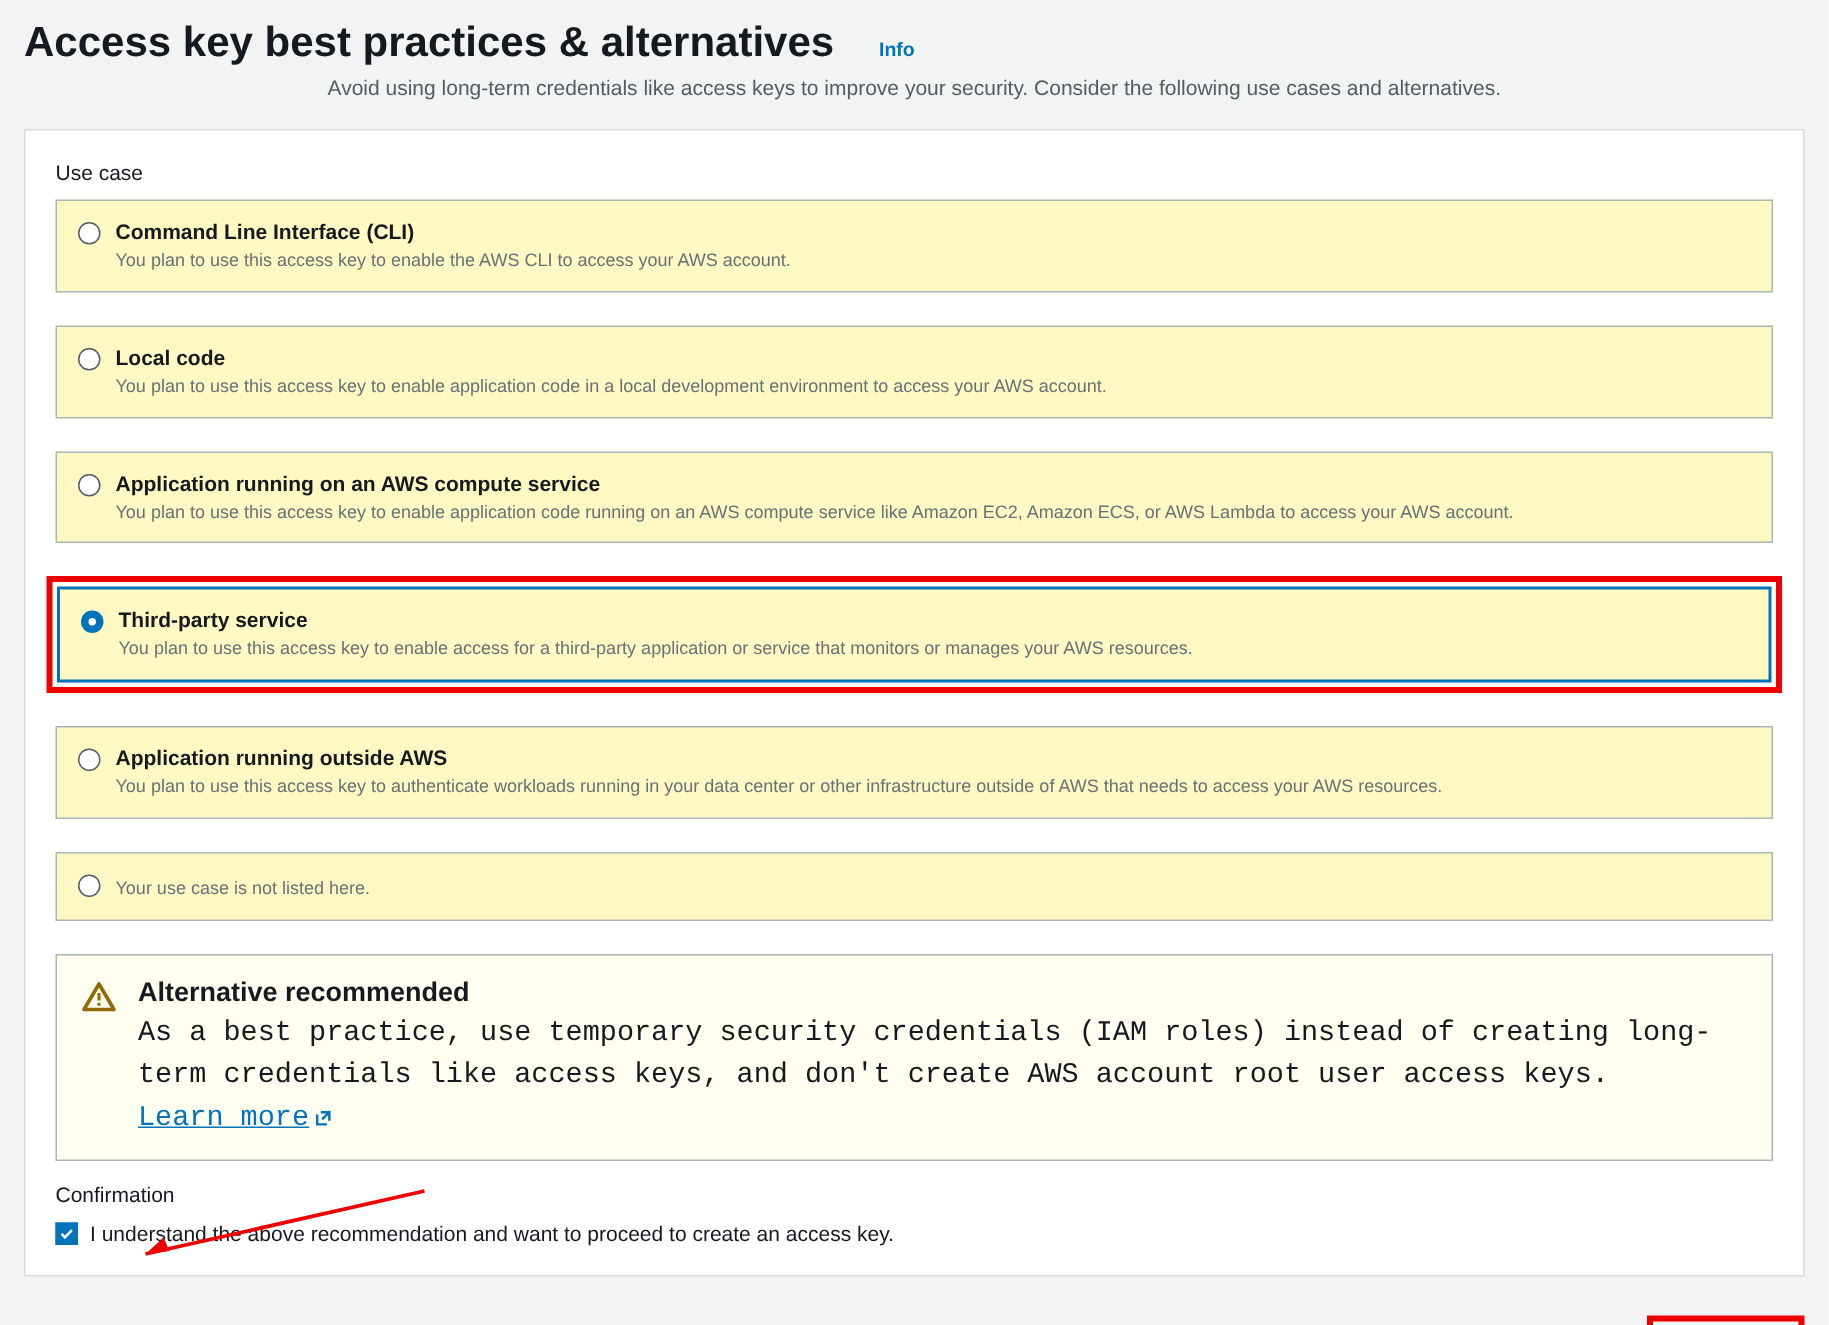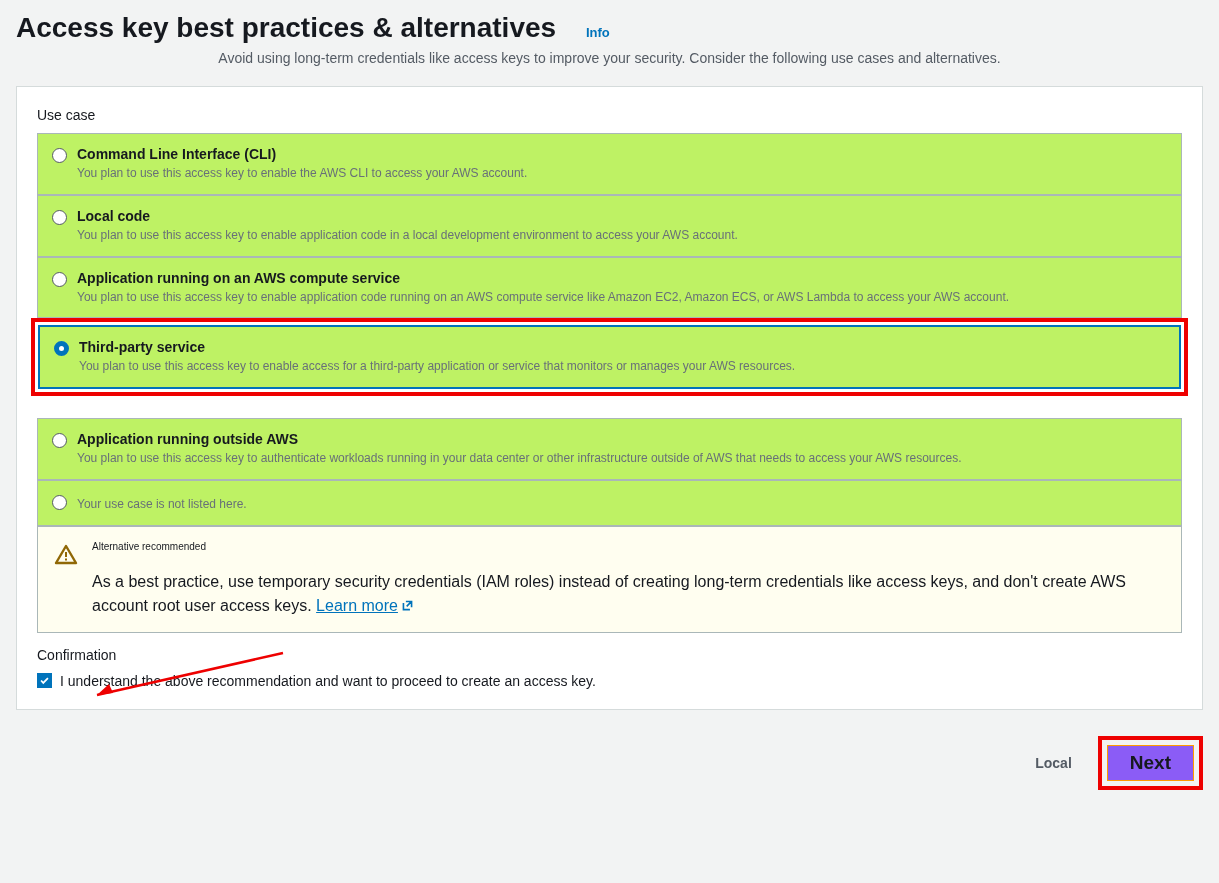--- a/index.html
+++ b/index.html
@@ -3,34 +3,34 @@
   <meta charset="utf-8">
   <style>
     * { box-sizing: border-box; margin: 0; padding: 0; }
     body { font-family: "Amazon Ember", "Helvetica Neue", Arial, sans-serif; background: #f2f3f3; color: #16191f; font-size: 14px; padding: 0 16px 24px 16px; }
     .header { padding: 12px 0 10px 0; }
     .page-title { font-size: 28px; font-weight: 700; display: inline; }
     .info-link { color: #0073bb; font-size: 13px; font-weight: 700; margin-left: 6px; cursor: pointer; padding-left: 20px; }
     .page-subtitle { color: #545b64; font-size: 14px; margin-top: 6px; text-align: center; }
     .panel { background: #fff; border: 1px solid #d5dbdb; padding: 20px; margin-top: 10px; }
     .section-label { font-size: 14px; margin-bottom: 10px; color: #16191f; }
-    .option { border: 1px solid #aab7b8; padding: 12px 14px; display: flex; align-items: flex-start; gap: 10px; background: #bef264; cursor: pointer; }
+    .option { border: 1px solid #aab7b8; padding: 12px 14px; margin-bottom: 22px; display: flex; align-items: flex-start; gap: 10px; background: #fef9c3; cursor: pointer; }
     .option:last-of-type { margin-bottom: 18px; }
-    .option.selected { border: 2px solid #0073bb; background: #bef264; }
+    .option.selected { border: 2px solid #0073bb; background: #fef9c3; }
     .radio-outer { width: 15px; height: 15px; border: 1px solid #545b64; border-radius: 50%; background: #fff; margin-top: 2px; flex-shrink: 0; display: flex; align-items: center; justify-content: center; }
     .option.selected .radio-outer { border: 5px solid #0073bb; }
     .opt-content { flex: 1; }
     .opt-title { font-weight: 700; font-size: 14px; }
     .opt-desc { font-size: 12px; color: #687078; margin-top: 3px; line-height: 1.4; }
     .highlight-box { border: 4px solid #ee0000; padding: 3px; margin-bottom: 22px; margin-left: -6px; margin-right: -6px; }
     .highlight-box .option { margin-bottom: 0; }
     .alert { border: 1px solid #aab7b8; background: #fffef0; padding: 14px 16px; display: flex; gap: 14px; align-items: flex-start; border-left: 1px solid #aab7b8; }
     .alert-icon-wrap { flex-shrink: 0; margin-top: 2px; }
-    .alert-title { font-weight: 400; font-size: 10px; }
-    .alert-text { font-size: 16px; line-height: 1.5; margin-top: 18px; }
+    .alert-title { font-weight: 700; font-size: 18px; }
+    .alert-text { font-size: 19px; line-height: 1.5; margin-top: 2px; font-family: Liberation Mono, monospace; }
     .learn-link { color: #0073bb; text-decoration: underline; display: inline-flex; align-items: center; gap: 3px; cursor: pointer; }
     .confirm-section { margin-top: 14px; }
     .checkbox-row { display: flex; align-items: center; gap: 8px; margin-top: 10px; }
     .checkbox { width: 15px; height: 15px; background: #0073bb; border: 1px solid #0073bb; display: flex; align-items: center; justify-content: center; flex-shrink: 0; cursor: pointer; }
     .checkbox svg { width: 11px; height: 11px; }
     .arrow-annotation { position: relative; height: 0; }
     .arrow-annotation svg { position: absolute; left: 46px; top: -26px; }
     .footer { display: flex; justify-content: flex-end; align-items: center; gap: 14px; padding: 26px 0 0 0; }
     .btn-cancel { background: transparent; border: none; font-weight: 700; color: #545b64; font-size: 14px; cursor: pointer; padding: 6px 12px; }
     .next-wrap { border: 4px solid #ee0000; padding: 5px; }

